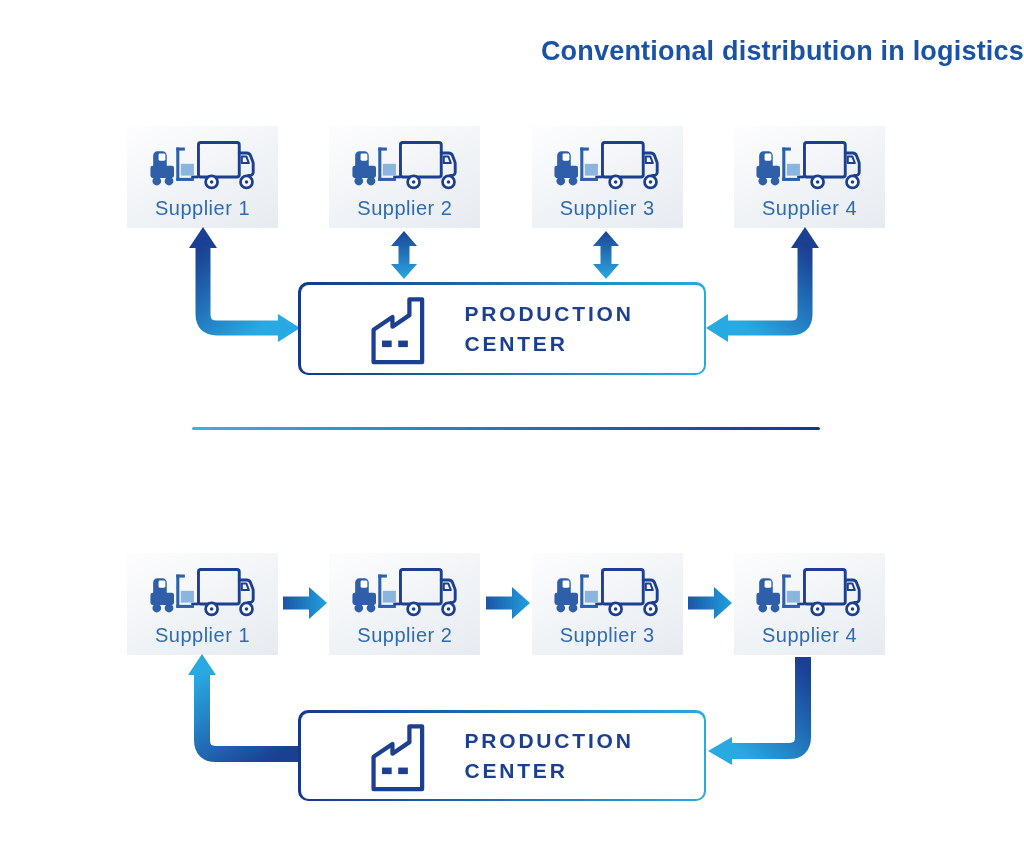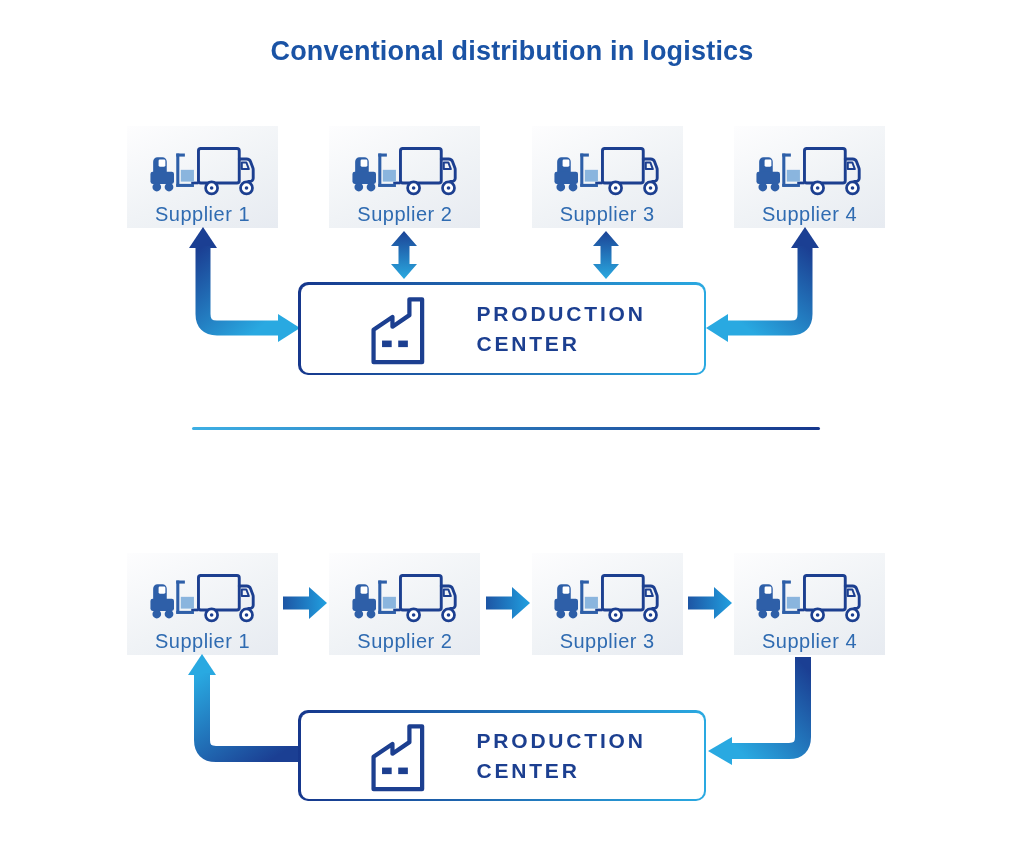--- a/index.html
+++ b/index.html
@@ -1,42 +1,42 @@
 <!DOCTYPE html>
 <html><head>
 <meta charset="utf-8">
 <style>
   html,body{margin:0;padding:0;background:#fff;font-family:"Liberation Sans",sans-serif;}
   .canvas{position:relative;width:1024px;height:846px;background:#ffffff;overflow:hidden;}
 
-  .diagram-title{position:absolute;left:0;width:100%;text-align:center;
+  .diagram-title{position:absolute;left:0;width:100%;text-align:right;
     font-size:27px;font-weight:bold;color:#1a53a5;letter-spacing:0.2px;}
   #title-conv{top:36px;}
   #title-milk{top:480px;}
 
   .suppliers-row{position:absolute;left:127px;width:758px;display:flex;justify-content:space-between;}
   #row-conv{top:126px;}
   #row-milk{top:553px;}
 
   .supplier-card{width:151px;height:102px;box-sizing:border-box;
     background:linear-gradient(155deg,#fdfdfe 0%,#f0f3f6 55%,#e7ebf1 100%);
     display:flex;flex-direction:column;align-items:center;justify-content:flex-end;
-    padding-bottom:2px;text-align:center;}
+    padding-bottom:8px;text-align:center;}
   .supplier-icon{width:118px;height:58px;margin-bottom:1px;}
   .supplier-label{font-size:20px;color:#2f6bb1;letter-spacing:0.5px;}
 
   .production-box{position:absolute;left:298px;width:408px;box-sizing:border-box;
     border-radius:10px;padding:2.5px;
     background:linear-gradient(90deg,#16378c,#2aa9e1);}
   #prod-conv{top:282px;height:93px;}
   #prod-milk{top:710px;height:91px;}
   .production-inner{background:#fff;border-radius:8px;width:100%;height:100%;
     box-sizing:border-box;display:flex;align-items:center;padding-left:58px;gap:26px;}
   .factory-icon{width:80px;height:74px;flex:none;}
-  .production-label{color:#1c3f90;font-size:21px;font-weight:600;letter-spacing:2.8px;line-height:1.4;margin-left:12px;}
+  .production-label{color:#1c3f90;font-size:21px;font-weight:600;letter-spacing:2.8px;line-height:1.4;}
 
   .divider{position:absolute;left:192px;top:427px;width:628px;height:3px;border-radius:2px;
     background:linear-gradient(90deg,#3dafe4,#16378c);}
 
   .abs{position:absolute;}
 </style>
 </head>
 <body>
 
 <div class="canvas">

